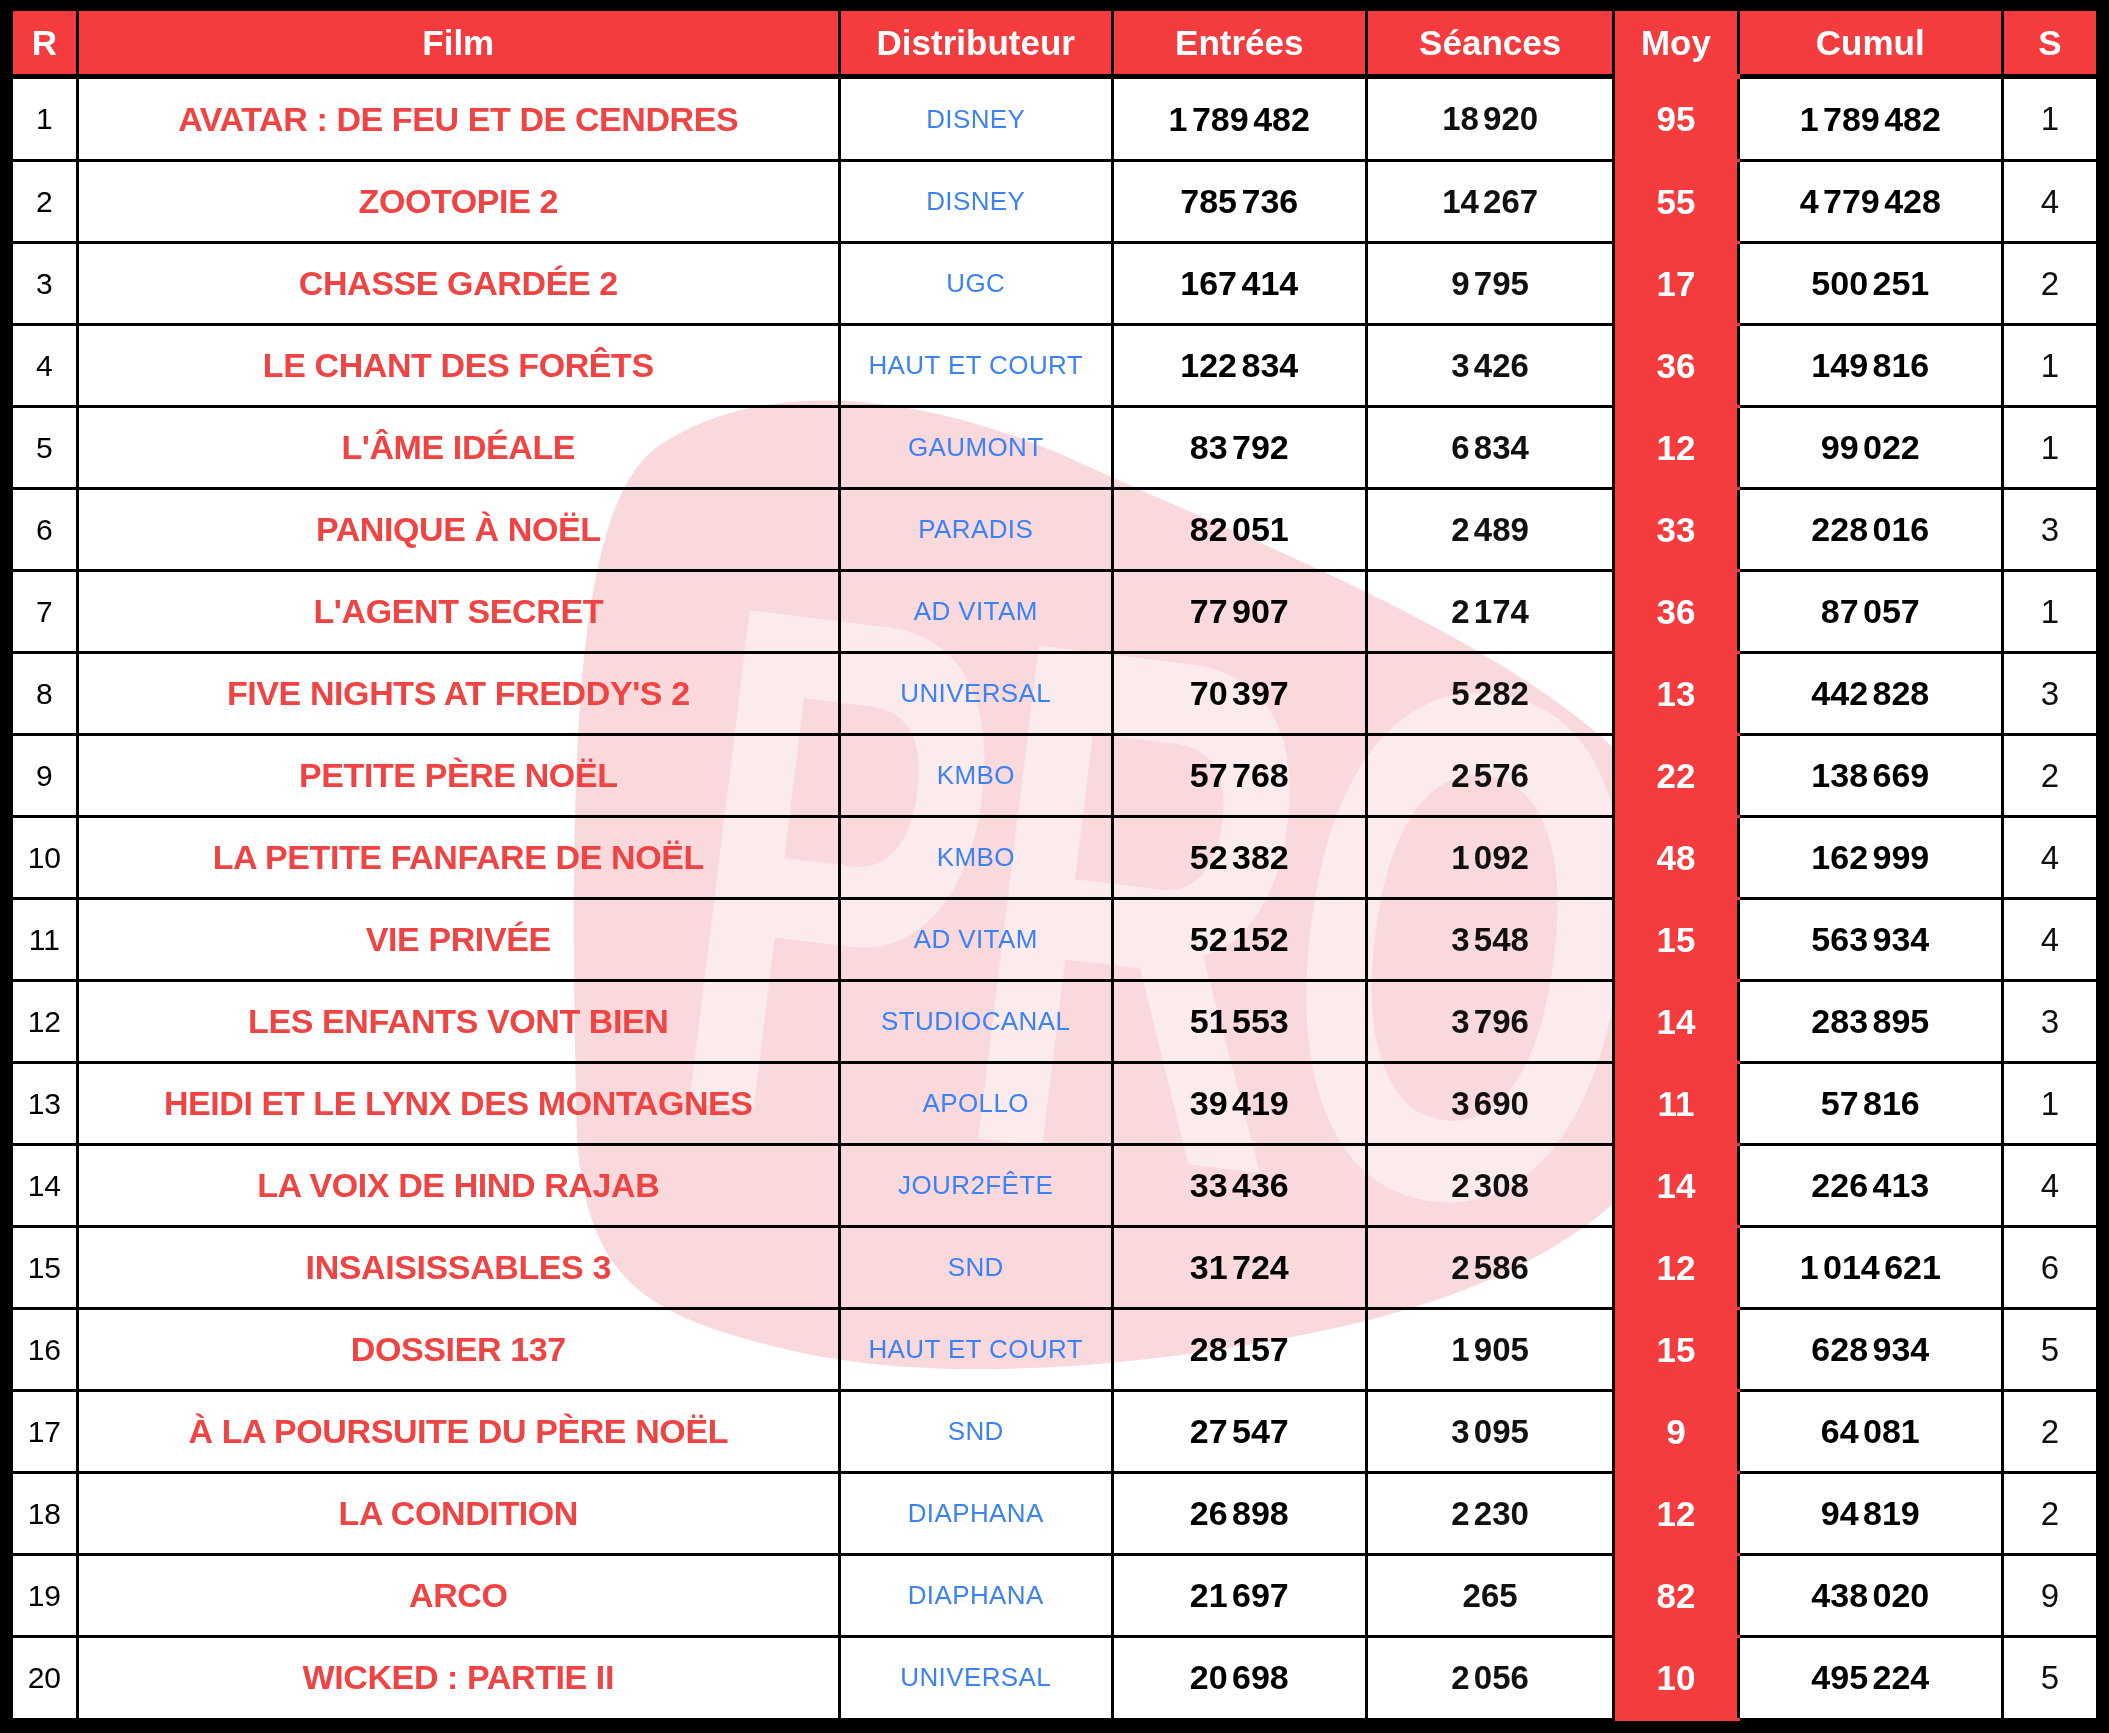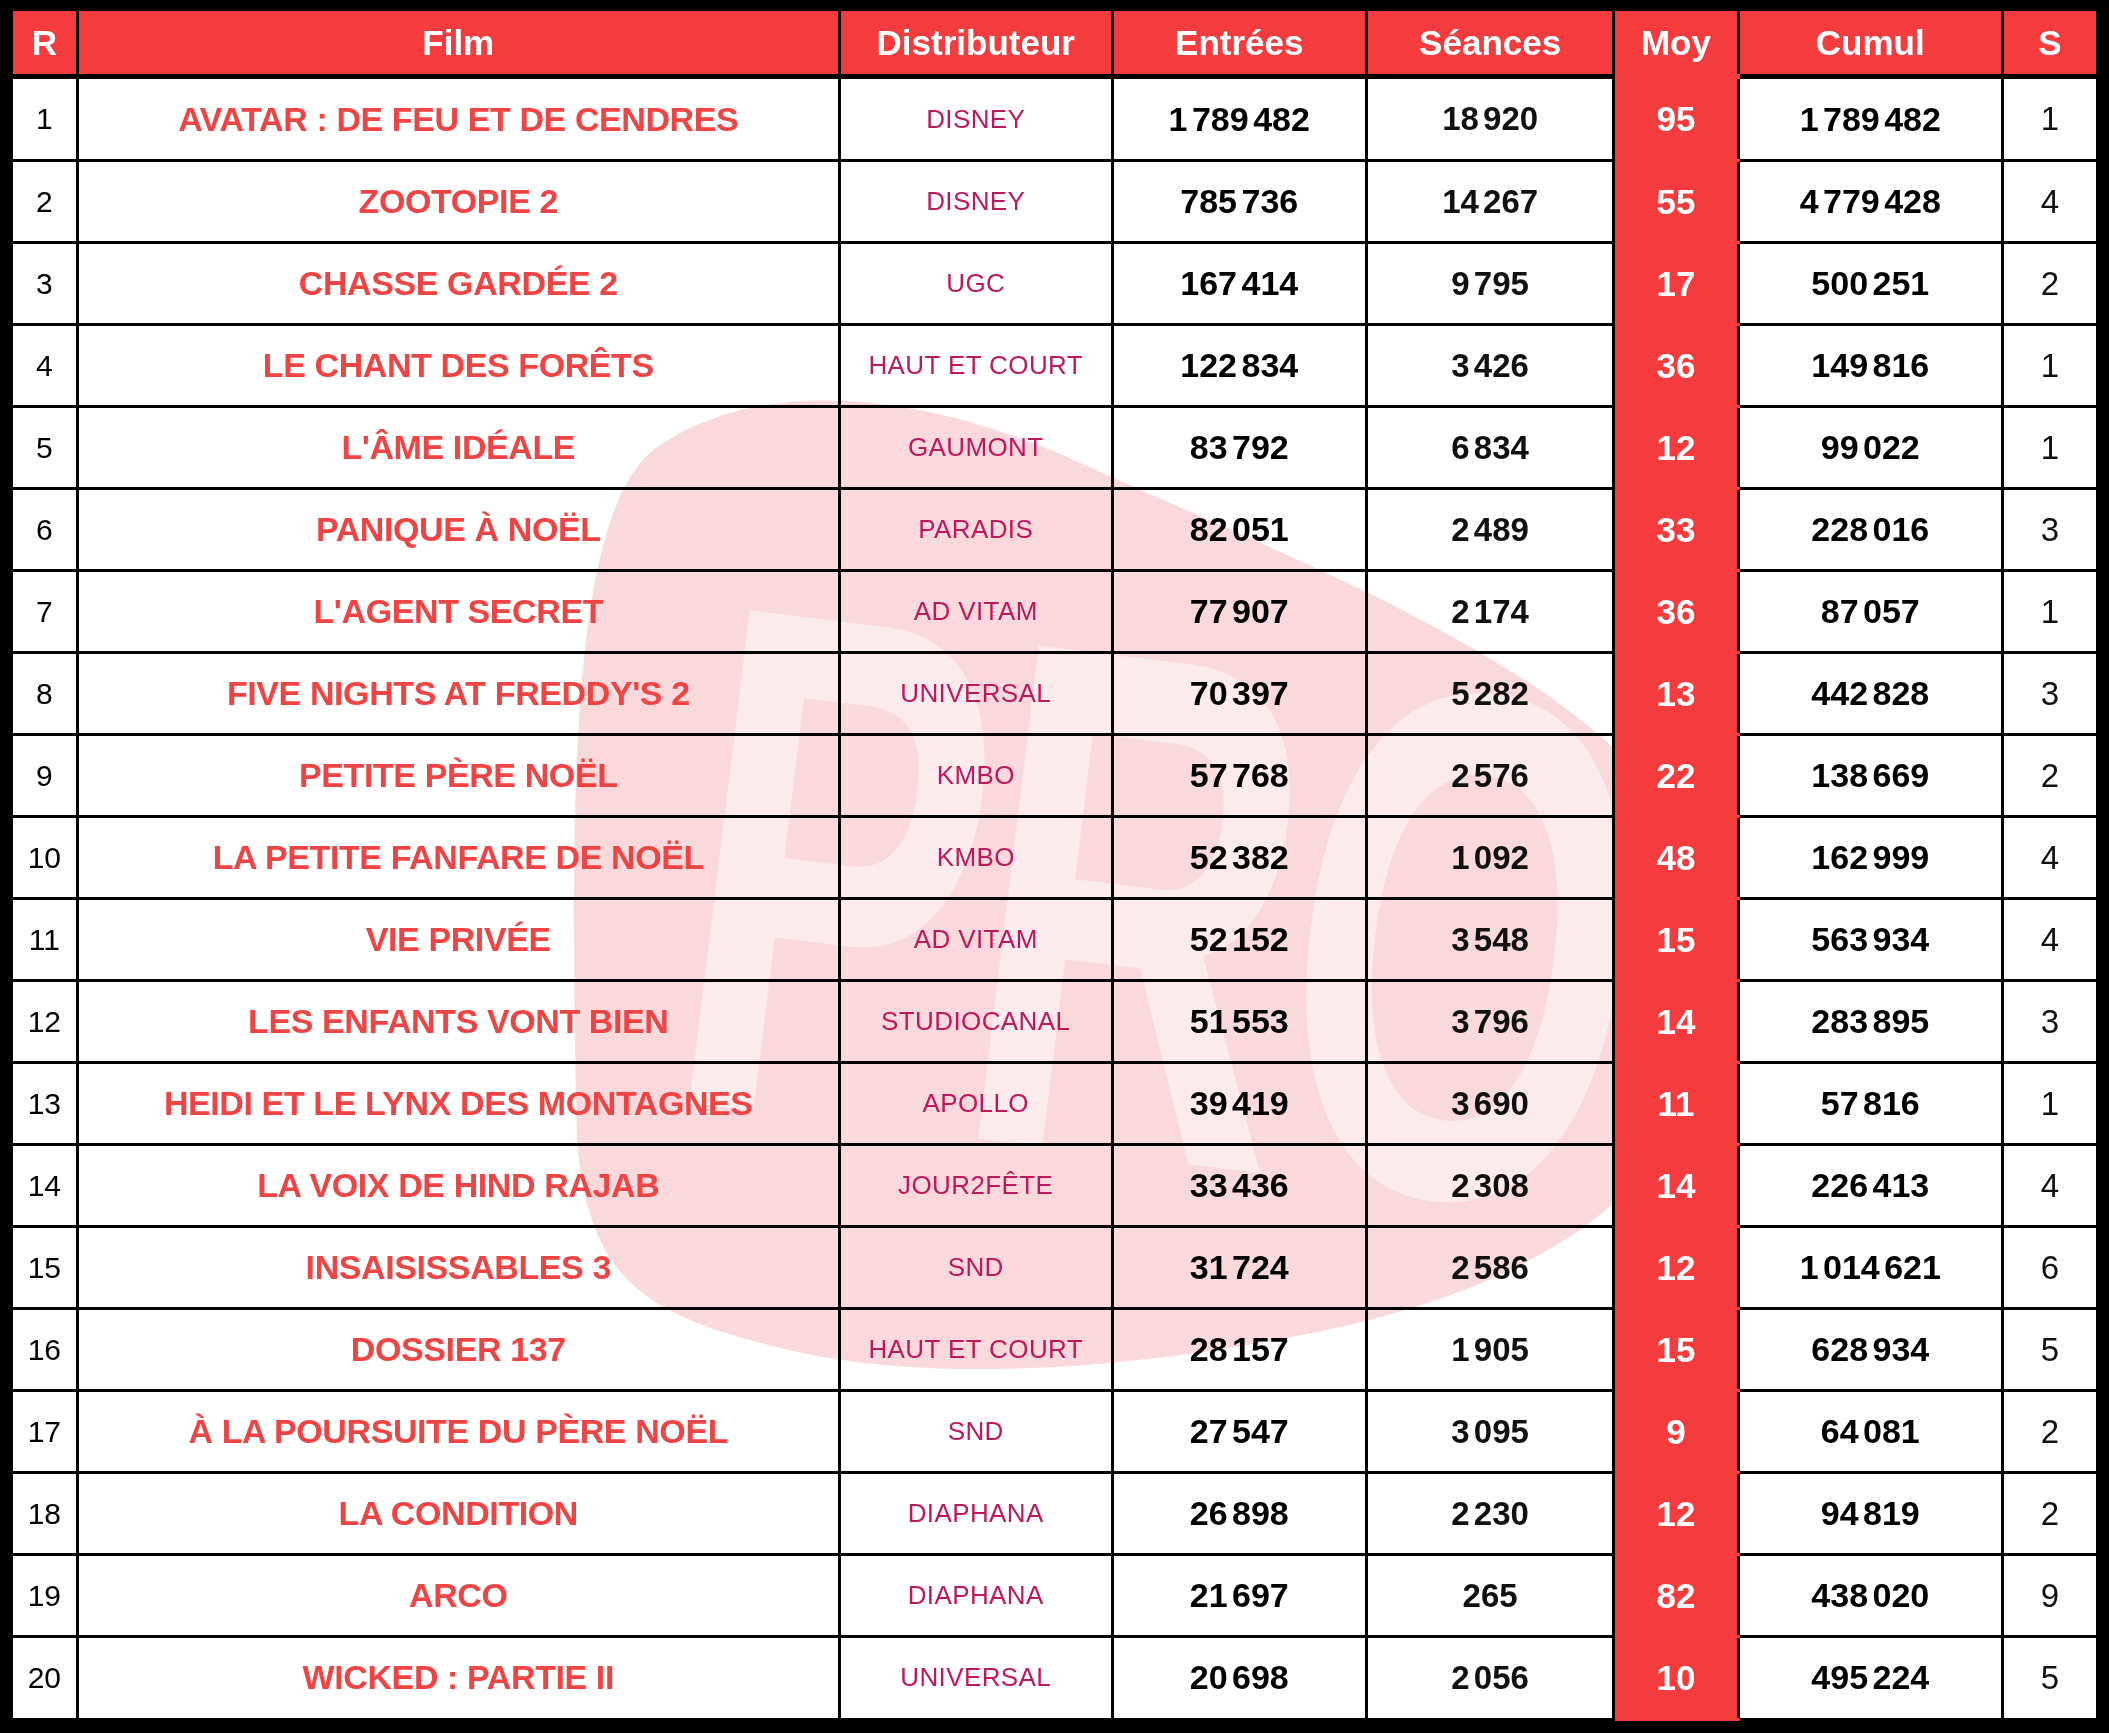--- a/index.html
+++ b/index.html
@@ -67,21 +67,21 @@
   td.moy{
     background:var(--red);
     color:#fff;
     font-weight:bold;
     font-size:35px;
     border-top:3.4px solid var(--red);
     border-bottom:3.4px solid var(--red);
   }
   td.rank{font-size:30px;font-weight:normal;color:#000;}
   td.film{font-size:34px;font-weight:bold;letter-spacing:-0.4px;color:#ef4444;}
-  td.dist{font-size:26px;font-weight:normal;letter-spacing:0.4px;color:#be185d;}
+  td.dist{font-size:26px;font-weight:normal;letter-spacing:0.4px;color:#3b82f6;}
   td.entrees{font-size:34px;font-weight:bold;word-spacing:-5px;color:#000;}
   td.seances{font-size:33px;font-weight:bold;word-spacing:-5px;color:#111;}
   td.moy{word-spacing:-5px;text-align:center;}
   td.cumul{font-size:34px;font-weight:bold;word-spacing:-5px;color:#000;}
   td.weeks{font-size:33px;font-weight:normal;color:#111;}
 </style>
 </head>
 <body>
 
 <div class="frame">

